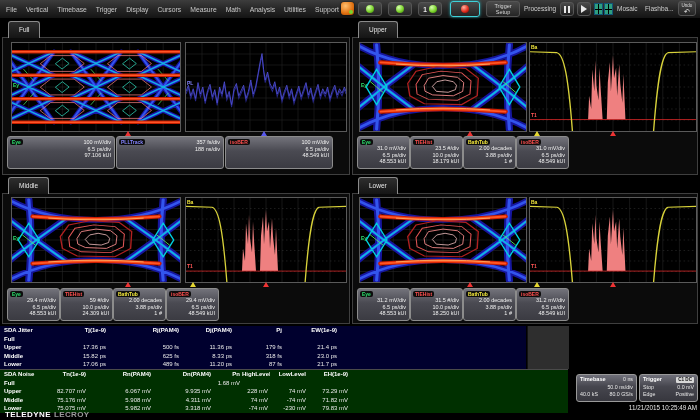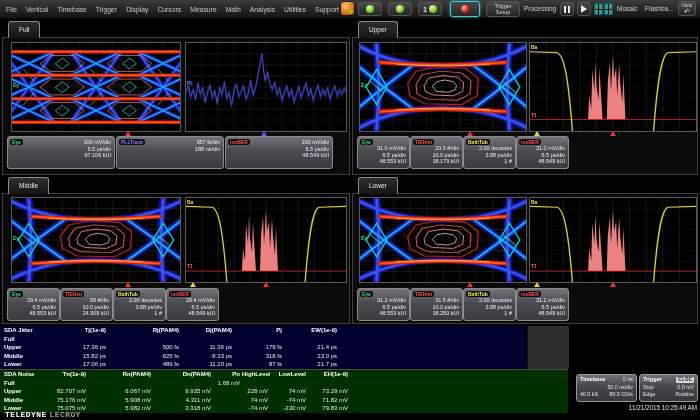--- a/index.html
+++ b/index.html
@@ -62,21 +62,21 @@
   .trow{display:grid;height:8.6px;line-height:8.6px;white-space:nowrap;}
   .jit .trow{grid-template-columns:58px 50px 73px 53px 50px 55px 1fr;}
   .noi .trow{grid-template-columns:45px 43px 65px 60px 29px 28px 38px 42px 1fr;}
   .trow span{overflow:hidden;text-align:right;padding-right:2px;}
   .trow span:first-child{text-align:left;padding-left:4px;font-weight:bold;color:#fff;}
   .trow.hdr span{font-weight:bold;color:#fff;}
   .jit{top:326px;width:526px;height:43px;background:#00002e;}
   .noi{top:369px;width:568px;height:43px;background:#003000;border-top:1px solid #4a4a4a;}
   .grayfill{position:absolute;left:527px;top:326px;width:41px;height:43px;background:#2e2e2e;border-left:1px solid #111;}
   
-  .logo{position:absolute;left:5px;top:410px;height:10px;line-height:10px;font-size:8px;letter-spacing:.4px;font-family:Liberation Mono, monospace;}
+  .logo{position:absolute;left:5px;top:410px;height:10px;line-height:10px;font-size:8px;letter-spacing:.4px;}
   .logo b{color:#fff;font-weight:bold;} .logo span{color:#9a9a9a;font-weight:bold;margin-left:3px;}
   .stamp{position:absolute;right:3px;top:404px;font-size:6.3px;color:#e8e8e8;}
   .infobox{position:absolute;top:374px;height:28px;border:1px solid #999;border-radius:3px;
            background:linear-gradient(180deg,#70707a,#46464e 45%,#37373e);font-size:5.3px;color:#e8e8e8;padding:1px 3px;box-sizing:border-box;}
   .ibrow{display:flex;justify-content:space-between;line-height:7.6px;white-space:nowrap;}
   .ibrow b{color:#fff;font-size:5.6px;}
   .badge{background:#d8d8d8;color:#111;font-weight:bold;font-size:4.6px;padding:0 2px;border-radius:1px;line-height:6px;align-self:center;}
 </style>
 </head>
 <body>

